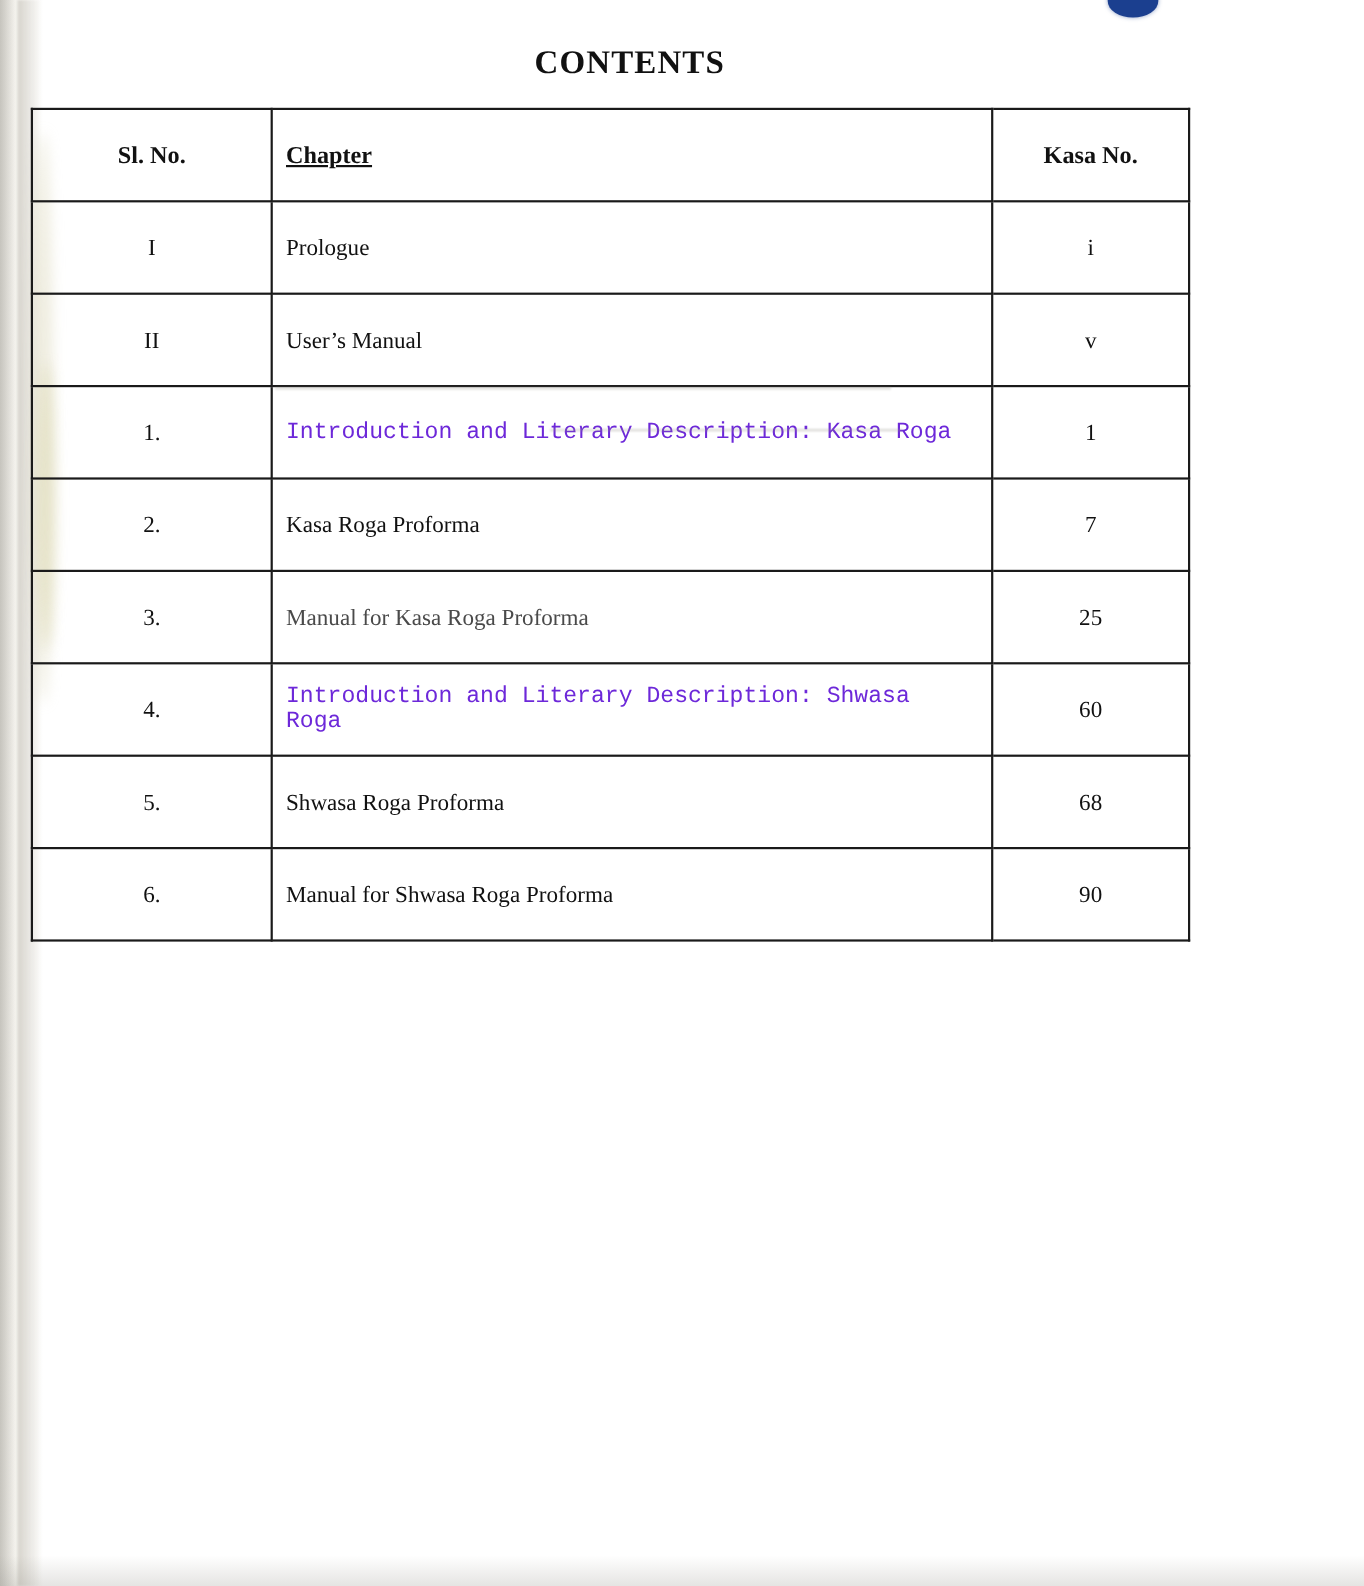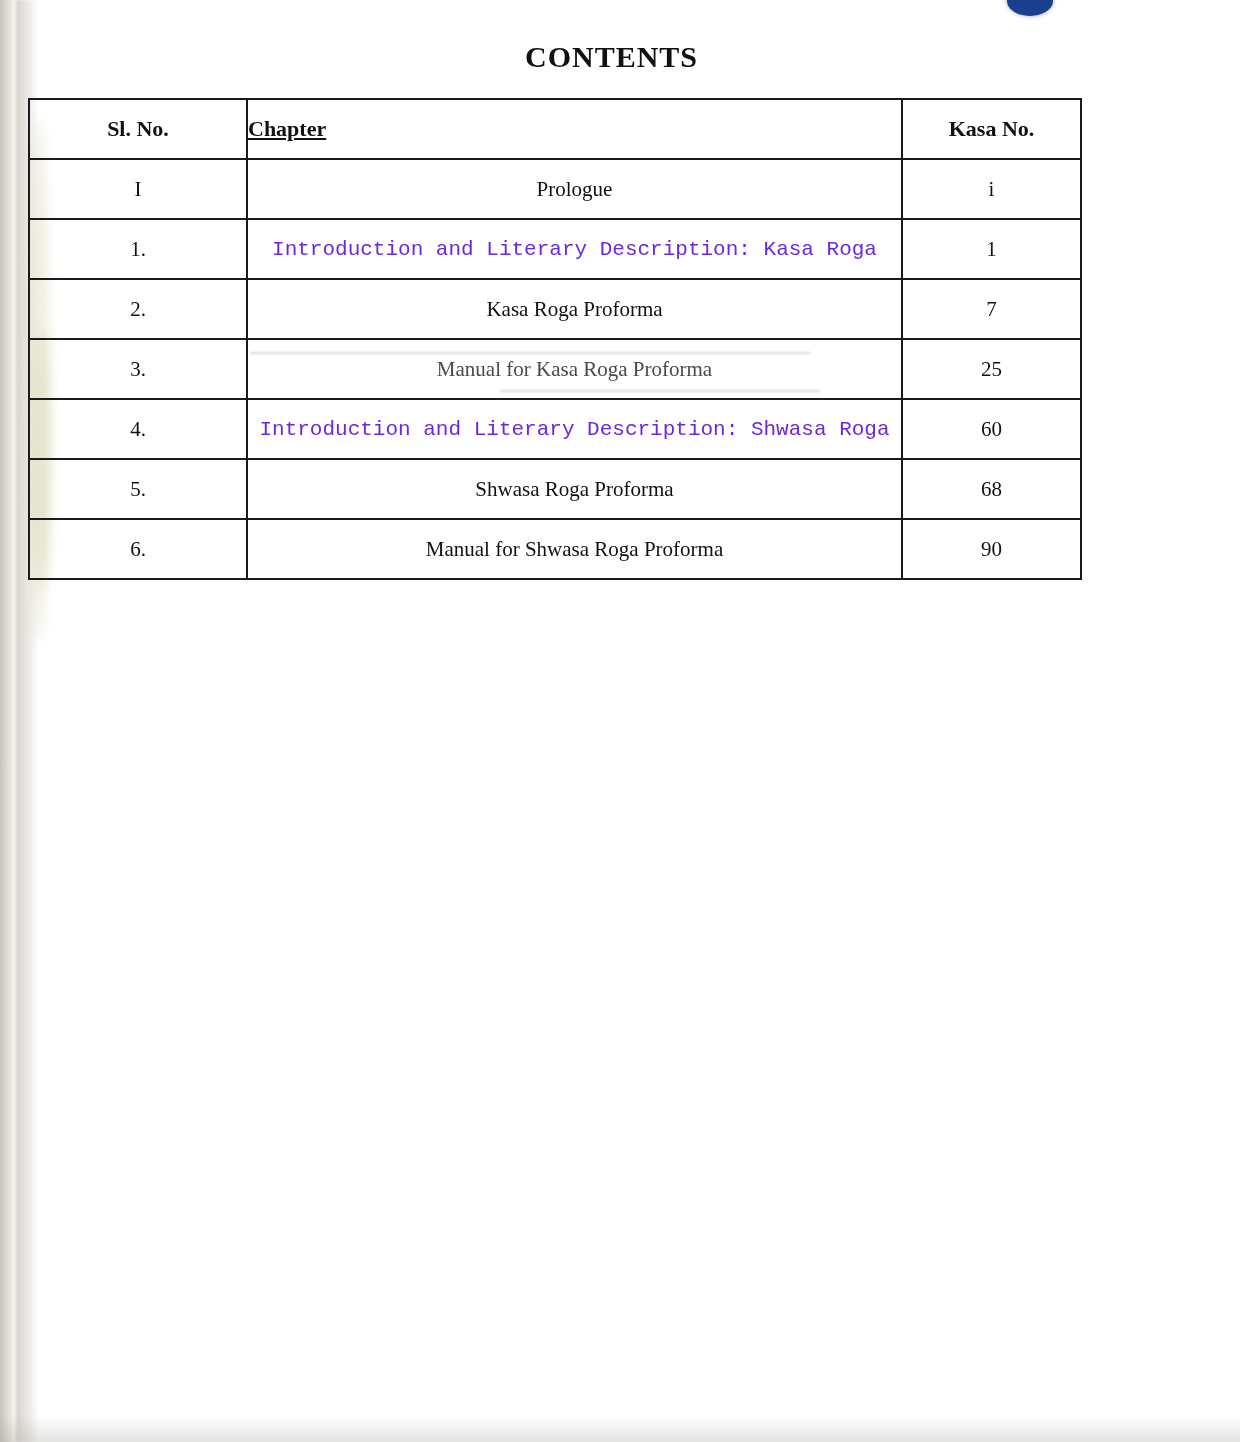--- a/index.html
+++ b/index.html
@@ -77,38 +77,37 @@
   .page-title {
     position: absolute;
     top: 40px;
     left: 0;
     width: 1145px;
     text-align: center;
     font-size: 30px;
     font-weight: bold;
     letter-spacing: 1px;
     font-family: "Liberation Serif", serif;
-    padding-left: 39px;
   }
 
   .toc-wrap {
     position: absolute;
     top: 98px;
     left: 28px;
     width: 1052px;
   }
 
   table.toc {
     width: 100%;
     border-collapse: collapse;
     table-layout: fixed;
   }
   table.toc td, table.toc th {
     border: 2px solid #1a1a1a;
-    padding: 0;
+    padding: 12px;
     vertical-align: middle;
   }
   .col-sl { width: 218px; }
   .col-ch { width: 655px; }
   .col-pg { width: 179px; }
 
   .hdr-cell {
     height: 58px;
     font-size: 22px;
     font-weight: bold;
@@ -117,21 +116,21 @@
   .hdr-sl   { text-align: center; }
   .hdr-ch   { text-align: left; padding-left: 16px; text-decoration: underline; }
   .hdr-pg   { text-align: center; }
 
   .row-cell {
     height: 58px;
     font-size: 21px;
     font-family: "Liberation Serif", serif;
   }
   .cell-sl { text-align: center; }
-  .cell-ch { text-align: center; padding-left: 16px; }
+  .cell-ch { text-align: left; padding-left: 16px; }
   .cell-pg { text-align: center; }
 
   
   .faded .cell-ch { color: #6d28d9; font-family: Liberation Mono, monospace; }
   .faded-2 .cell-ch { color: #4a4a4a; border-radius: 10px; }
 
   
   .streak {
     position: absolute;
     left: 250px;
@@ -170,20 +169,25 @@
         <th class="hdr-cell hdr-ch">Chapter</th>
         <th class="hdr-cell hdr-pg">Kasa No.</th>
       </tr>
     </thead>
     <tbody>
       <tr>
         <td class="row-cell cell-sl">I</td>
         <td class="row-cell cell-ch">Prologue</td>
         <td class="row-cell cell-pg">i</td>
       </tr>
+      <tr>
+        <td class="row-cell cell-sl">II</td>
+        <td class="row-cell cell-ch">User’s Manual</td>
+        <td class="row-cell cell-pg">v</td>
+      </tr>
       <tr class="faded">
         <td class="row-cell cell-sl">1.</td>
         <td class="row-cell cell-ch">Introduction and Literary Description: Kasa Roga</td>
         <td class="row-cell cell-pg">1</td>
       </tr>
       <tr>
         <td class="row-cell cell-sl">2.</td>
         <td class="row-cell cell-ch">Kasa Roga Proforma</td>
         <td class="row-cell cell-pg">7</td>
       </tr>

